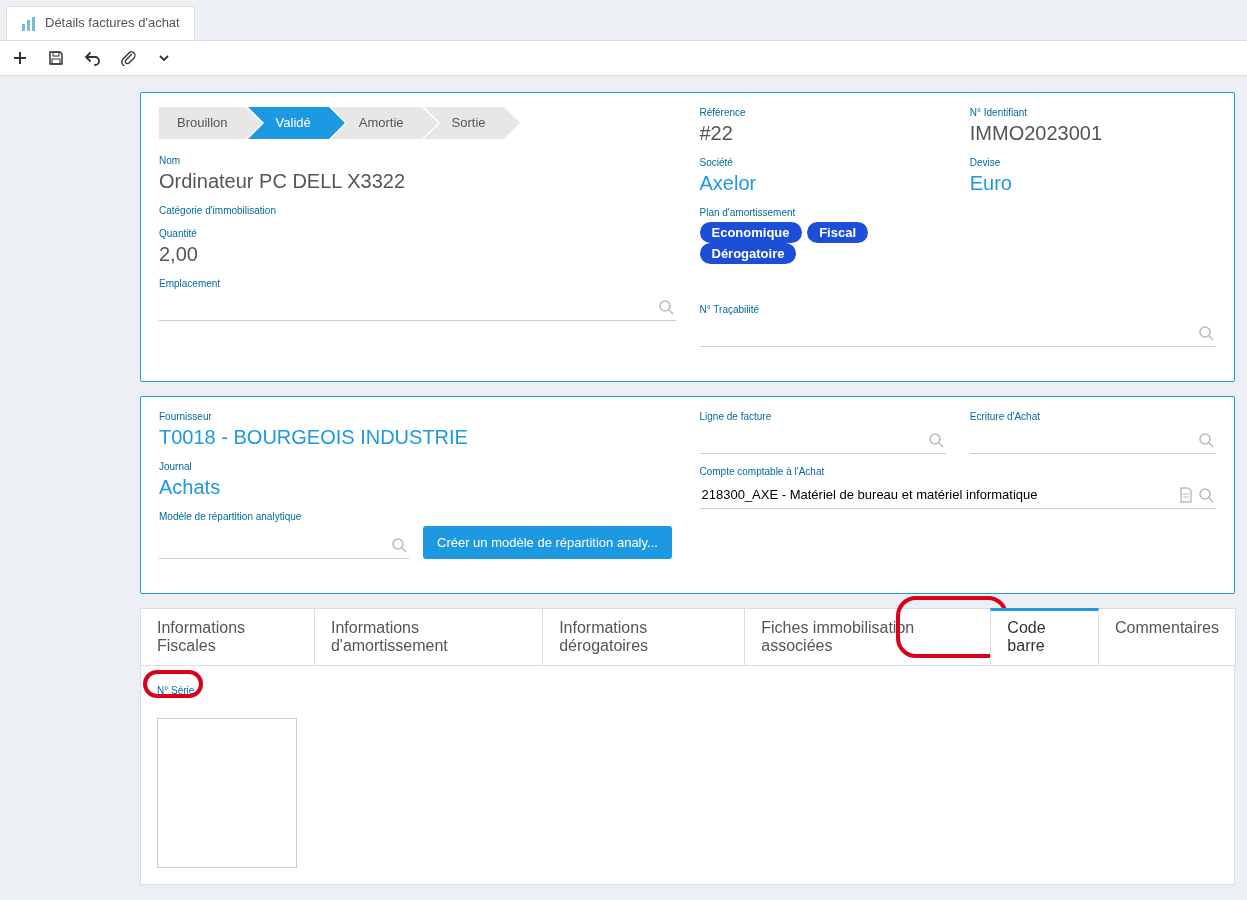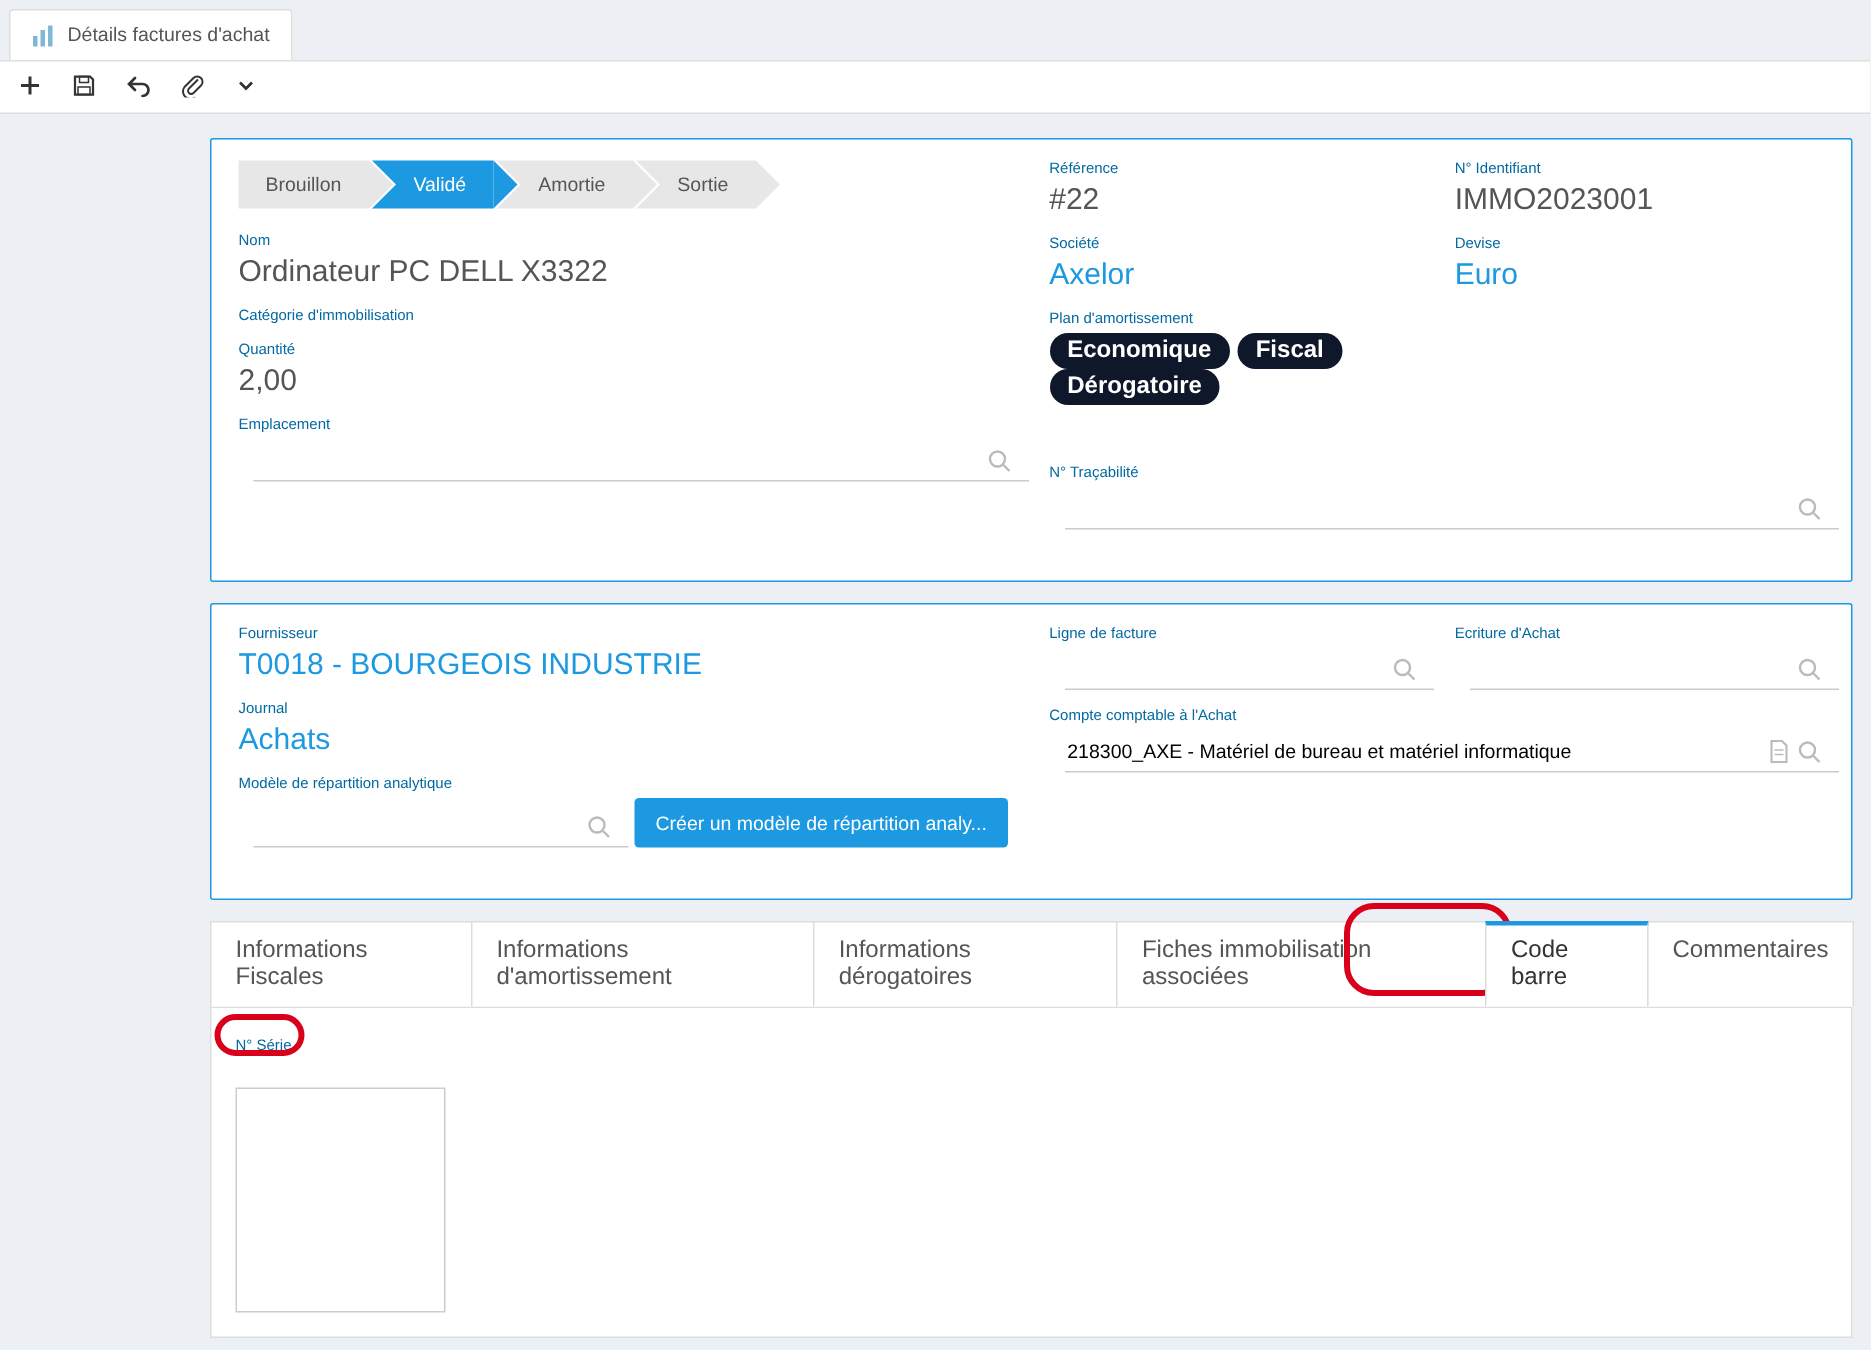--- a/index.html
+++ b/index.html
@@ -98,39 +98,38 @@
   .field-value { color: #555; font-size: 20px; }
   .field-value.link { color: #1c99e0; cursor: pointer; }
   .input-line {
     border: none;
     border-bottom: 1px solid #ccc;
     width: 100%;
     padding: 6px 28px 6px 2px;
     font-size: 13px;
     outline: none;
     background: transparent;
-    margin-left: 10px;
   }
   .input-wrap { position: relative; }
   .input-wrap .search-icon, .input-wrap .file-icon {
     position: absolute;
     right: 2px;
     bottom: 6px;
     color: #bbb;
     font-size: 14px;
     pointer-events: none;
   }
   .input-wrap .file-icon { right: 22px; }
   .pill {
     display: inline-block;
-    background: #0f172a;
+    background: #1d4ed8;
     color: #fff;
     border-radius: 12px;
     padding: 3px 12px;
-    font-size: 16px;
+    font-size: 13px;
     font-weight: 600;
     margin-right: 2px;
   }
   .btn-primary {
     background: #1c99e0;
     color: #fff;
     border: none;
     border-radius: 3px;
     padding: 9px 14px;
     font-size: 13px;

